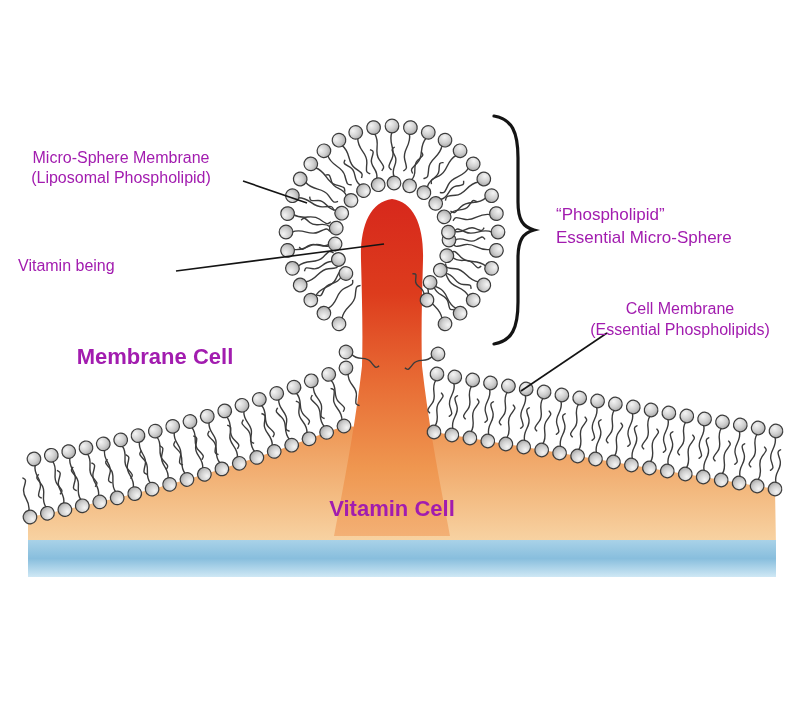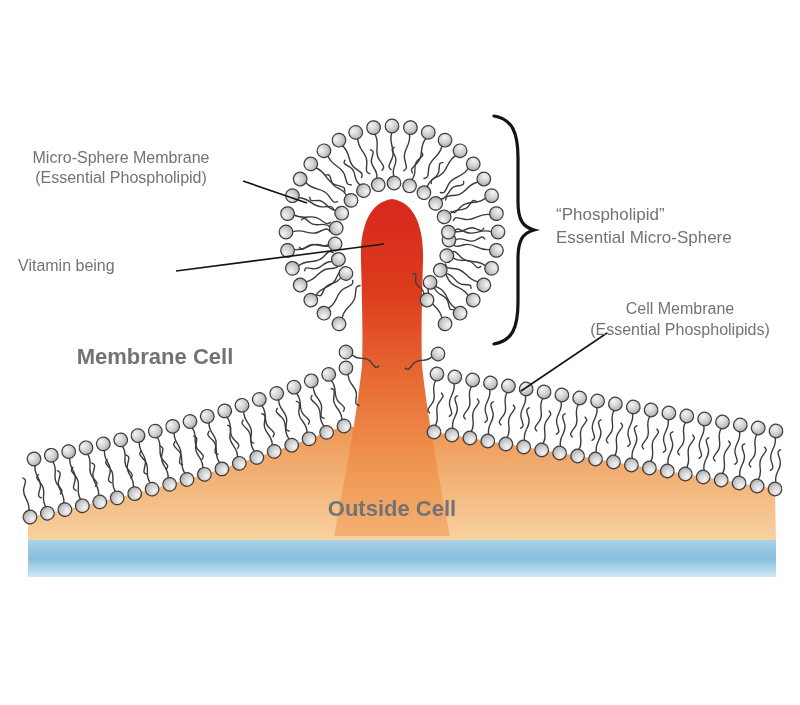--- a/index.html
+++ b/index.html
@@ -1,19 +1,19 @@
 <!DOCTYPE html>
 <html><head>
 <meta charset="utf-8">
 <style>
   html,body{margin:0;padding:0;background:#ffffff;}
   .stage{position:relative;width:800px;height:705px;background:#ffffff;overflow:hidden;
          font-family:"Liberation Sans", sans-serif;}
   .stage svg{position:absolute;left:0;top:0;}
-  .label{position:absolute;color:#737373;}
+  .label{position:absolute;color:#a21caf;}
   .label .line{display:block;}
   #lbl-microsphere{left:0px;top:148px;width:242px;text-align:center;font-size:16px;line-height:20px;}
   #lbl-vitamin{left:18px;top:256px;width:200px;text-align:left;font-size:16px;line-height:19px;}
   #lbl-outside{left:55px;top:344px;width:200px;text-align:center;font-size:22px;font-weight:bold;}
   #lbl-inside{left:300px;top:496px;width:184px;text-align:center;font-size:22px;font-weight:bold;}
   #lbl-intelligent{left:556px;top:203px;width:244px;text-align:left;font-size:17px;line-height:23px;}
   #lbl-cellmembrane{left:558px;top:298px;width:244px;text-align:center;font-size:16px;line-height:21px;}
 </style>
 </head>
 <body>
@@ -569,33 +569,33 @@
         <circle r="6.8" fill="url(#headGrad)" stroke="#3b3b3b" stroke-width="1.2"></circle>
       </g>
       <line x1="243" y1="181" x2="307" y2="203" stroke="#141414" stroke-width="1.6"></line>
       <line x1="176" y1="271" x2="384" y2="244" stroke="#141414" stroke-width="1.6"></line>
       <line x1="607" y1="333" x2="521" y2="391" stroke="#141414" stroke-width="1.6"></line>
       <path d="M 494 116 C 512 119 518 132 518 158 L 518 202 C 518 220 523 227 534 230 C 523 233 518 240 518 258 L 518 302 C 518 328 512 341 494 344" fill="none" stroke="#141414" stroke-width="3.2" stroke-linecap="round"></path>
     </svg>
 
   <div class="label" id="lbl-microsphere">
     <span class="line">Micro-Sphere Membrane</span>
-    <span class="line">(Essential Phospholipid)</span>
+    <span class="line">(Liposomal Phospholipid)</span>
   </div>
 
   <div class="label" id="lbl-vitamin">
     <span class="line">Vitamin being</span>
   </div>
 
   <div class="label" id="lbl-outside">
     <span class="line">Membrane Cell</span>
   </div>
 
   <div class="label" id="lbl-inside">
-    <span class="line">Outside Cell</span>
+    <span class="line">Vitamin Cell</span>
   </div>
 
   <div class="label" id="lbl-intelligent">
     <span class="line">“Phospholipid”</span>
     <span class="line">Essential Micro-Sphere</span>
   </div>
 
   <div class="label" id="lbl-cellmembrane">
     <span class="line">Cell Membrane</span>
     <span class="line">(Essential Phospholipids)</span>

